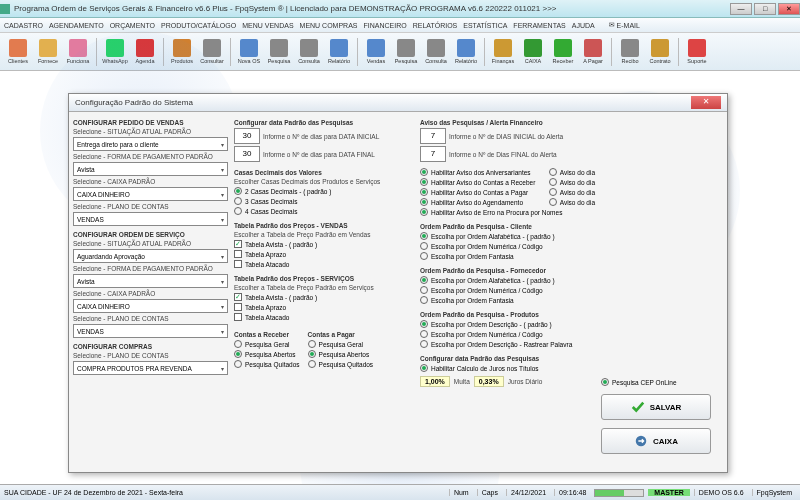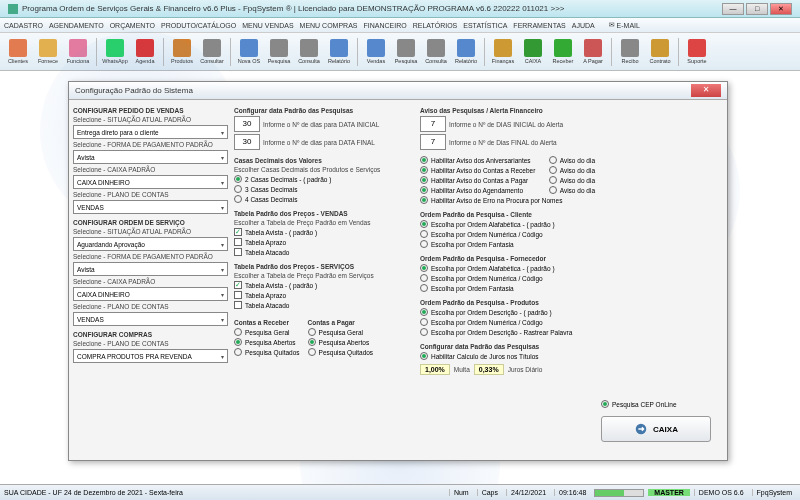--- a/index.html
+++ b/index.html
@@ -1,34 +1,34 @@
 <!DOCTYPE html>
 <html><head>
 <meta charset="utf-8">
 <style>
 * { box-sizing: border-box; margin: 0; padding: 0; font-family: Tahoma, Arial, sans-serif; }
 body { width: 800px; height: 500px; background: #e8f0f8; overflow: hidden; position: relative; font-size: 7px; }
-.titlebar { height: 18px; background: linear-gradient(#dff2f7,#bde5ef); display: flex; align-items: center; padding: 0 8px; border-bottom: 1px solid #8bb; }
+.titlebar { height: 18px; background: linear-gradient(#dff2f7,#bde5ef); display: flex; align-items: center; padding: 0 0; border-bottom: 1px solid #8bb; }
 .titlebar-icon { width: 10px; height: 10px; background: #4a8; margin-right: 4px; }
 .titlebar-text { font-size: 8px; color: #333; flex: 1; }
 .win-buttons { display: flex; gap: 2px; }
 .win-btn { width: 22px; height: 12px; background: linear-gradient(#eee,#ccc); border: 1px solid #999; font-size: 7px; text-align: center; line-height: 10px; cursor: pointer; }
 .win-btn.close { background: linear-gradient(#f99,#d55); }
 .menubar { height: 15px; background: linear-gradient(#fafcfe,#e4eef5); display: flex; align-items: center; padding: 0 4px; gap: 6px; font-size: 7px; color: #333; border-bottom: 1px solid #ccc; }
 .menubar span { cursor: pointer; }
 .email-btn { margin-left: 8px; display: flex; align-items: center; gap: 2px; }
 .toolbar { height: 38px; background: linear-gradient(#f5f9fc,#e0ecf4); display: flex; align-items: center; padding: 2px 4px; gap: 2px; border-bottom: 1px solid #bbb; }
 .tb-item { display: flex; flex-direction: column; align-items: center; width: 28px; cursor: pointer; }
 .tb-icon { width: 18px; height: 18px; border-radius: 2px; margin-bottom: 1px; }
 .tb-label { font-size: 5.5px; color: #333; white-space: nowrap; }
 .tb-sep { width: 1px; height: 28px; background: #bbb; margin: 0 2px; }
 .workspace { position: absolute; top: 71px; left: 0; right: 0; bottom: 16px; background: #fff; }
 .bg-art { position: absolute; inset: 0; opacity: 0.15; }
 .bg-blob { position: absolute; width: 200px; height: 200px; background: radial-gradient(circle,#5b8fd4,transparent); border-radius: 50%; }
-.dialog { position: absolute; left: 68px; top: 10px; width: 660px; height: 380px; background: #f4f4f4; border: 1px solid #888; box-shadow: 2px 2px 6px rgba(0,0,0,0.3); }
+.dialog { position: absolute; left: 68px; top: 22px; width: 660px; height: 380px; background: #f4f4f4; border: 1px solid #888; box-shadow: 2px 2px 6px rgba(0,0,0,0.3); }
 .dlg-title { height: 18px; background: linear-gradient(#fff,#e0e8f0); display: flex; align-items: center; padding: 0 6px; font-size: 8px; color: #333; border-bottom: 1px solid #aaa; }
 .dlg-title-text { flex: 1; }
 .dlg-close { width: 30px; height: 13px; background: linear-gradient(#e77,#c44); color: #fff; text-align: center; font-size: 8px; line-height: 12px; cursor: pointer; }
 .dlg-body { display: flex; padding: 4px; gap: 6px; height: calc(100% - 18px); }
 .col { display: flex; flex-direction: column; gap: 2px; }
 .col1 { width: 155px; }
 .col2 { width: 180px; }
 .col3 { width: 175px; }
 .col4 { flex: 1; justify-content: flex-end; padding-bottom: 14px; }
 .sect-hdr { font-size: 6.5px; color: #333; font-weight: bold; margin-top: 3px; }
@@ -440,20 +440,26 @@
         </div>
       </div>
 
       <div class="col col4">
         <div class="radio sel">
             <span class="r"></span>
             <span>Pesquisa CEP OnLine</span>
           </div>
         <div class="btn-big">
           <svg class="btn-ico" viewBox="0 0 16 16">
+              <path d="M2 8 L6 12 L14 3" stroke="#3a3" stroke-width="3" fill="none"></path>
+            </svg>
+          <span>SALVAR</span>
+        </div>
+        <div class="btn-big">
+          <svg class="btn-ico" viewBox="0 0 16 16">
               <circle cx="8" cy="8" r="6" fill="#47a"></circle>
               <path d="M5 8 H11 M9 6 L11 8 L9 10" stroke="#fff" stroke-width="1.5" fill="none"></path>
             </svg>
           <span>CAIXA</span>
         </div>
       </div>
     </div>
   </div>
 </div>
 

